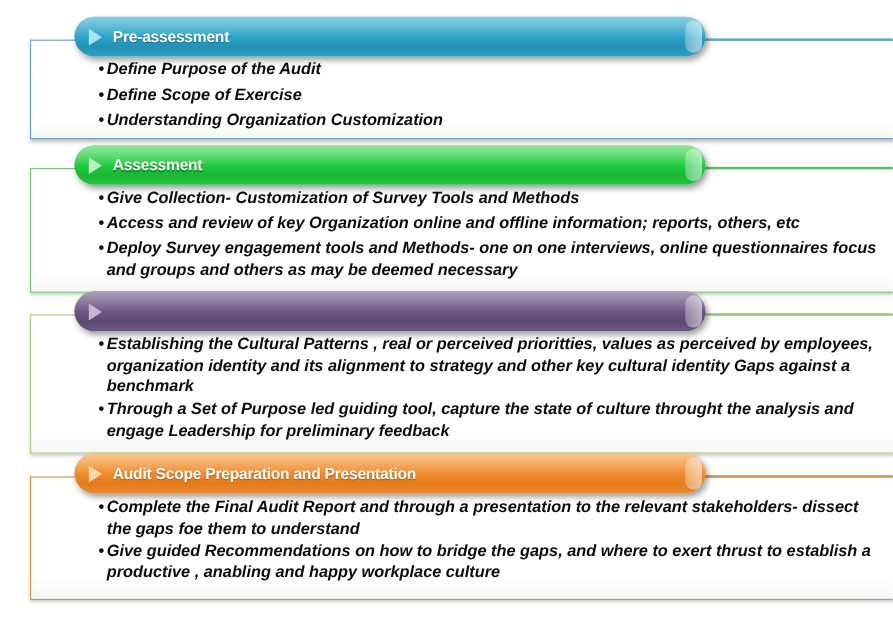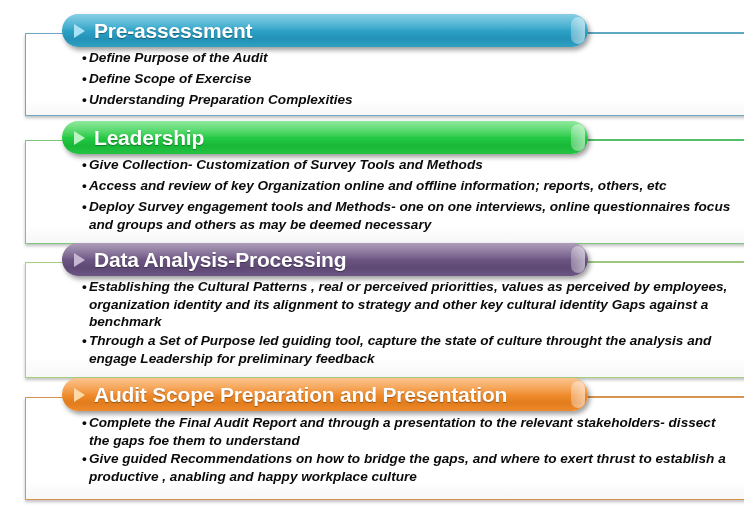--- a/index.html
+++ b/index.html
@@ -95,21 +95,21 @@
     width: 0; height: 0;
     border-top: 7px solid transparent;
     border-bottom: 7px solid transparent;
     position: relative;
     z-index: 2;
   }
   .bar-title {
     position: relative;
     z-index: 2;
     color: #ffffff;
-    font-size: 21px;
+    font-size: 13px;
     font-weight: bold;
     letter-spacing: -0.2px;
     white-space: nowrap;
     text-shadow: 0 1px 1px rgba(0,0,0,0.35);
     font-family: "Liberation Sans", sans-serif;
   }
 
   
   .bar-1 { top: 14px;  width: 526px; background: linear-gradient(to bottom, #3fb2d4 0%, #2da1c6 52%, #2392b6 75%, #2f9fc2 100%); }
   .bar-1 .bar-arrow { border-left: 11px solid #a7e3f4; }
@@ -172,30 +172,30 @@
     <div class="bullet">
       <span class="bullet-dot">•</span>
       <span class="bullet-text">Define Purpose of the Audit</span>
     </div>
     <div class="bullet">
       <span class="bullet-dot">•</span>
       <span class="bullet-text">Define Scope of Exercise</span>
     </div>
     <div class="bullet">
       <span class="bullet-dot">•</span>
-      <span class="bullet-text">Understanding Preparation Complexities</span>
+      <span class="bullet-text">Understanding Organization Customization</span>
     </div>
   </div>
 
   <div class="panel panel-2"></div>
   <div class="tail tail-2"></div>
   <div class="bar bar-2">
     <div class="bar-inner">
       <span class="bar-arrow"></span>
-      <span class="bar-title">Leadership</span>
+      <span class="bar-title">Assessment</span>
       <span class="cap"></span>
     </div>
   </div>
   <div class="bullets bullets-2">
     <div class="bullet">
       <span class="bullet-dot">•</span>
       <span class="bullet-text">Give Collection- Customization of Survey Tools and Methods</span>
     </div>
     <div class="bullet">
       <span class="bullet-dot">•</span>
@@ -205,21 +205,20 @@
       <span class="bullet-dot">•</span>
       <span class="bullet-text">Deploy Survey engagement tools and Methods-  one on one interviews, online questionnaires focus and  groups and others as may be deemed necessary</span>
     </div>
   </div>
 
   <div class="panel panel-3"></div>
   <div class="tail tail-3"></div>
   <div class="bar bar-3">
     <div class="bar-inner">
       <span class="bar-arrow"></span>
-      <span class="bar-title">Data Analysis-Processing</span>
       <span class="cap"></span>
     </div>
   </div>
   <div class="bullets bullets-3 tight">
     <div class="bullet">
       <span class="bullet-dot">•</span>
       <span class="bullet-text">Establishing the Cultural Patterns , real or perceived prioritties, values as perceived by employees, organization identity and its alignment to strategy and other key cultural identity Gaps against a benchmark</span>
     </div>
     <div class="bullet">
       <span class="bullet-dot">•</span>

